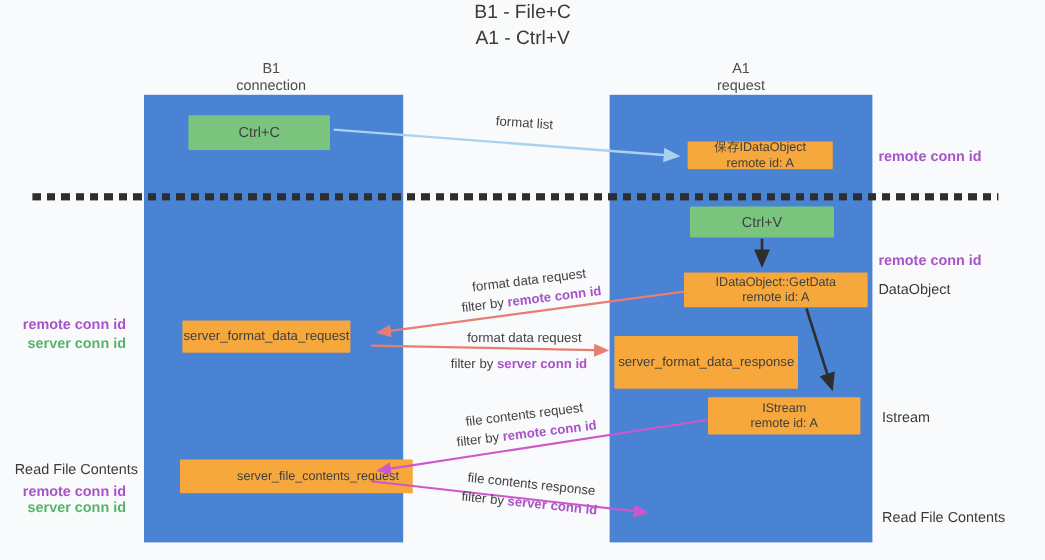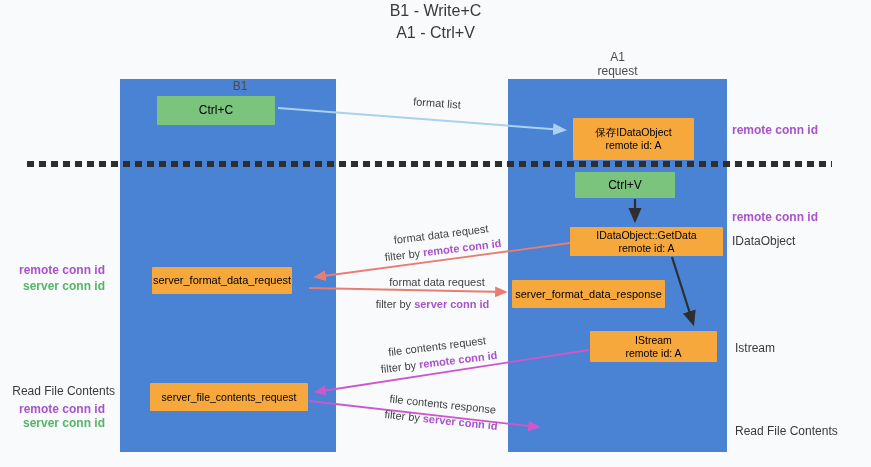--- a/index.html
+++ b/index.html
@@ -7,28 +7,28 @@
   .canvas{position:relative;width:871px;height:467px;background:#f9fafb;overflow:hidden;}
 
   .title{position:absolute;left:0;top:6;width:100%;text-align:center;font-size:16px;
          line-height:22px;color:#3a3a3a;z-index:5;}
 
   .lane-header{position:absolute;top:50px;text-align:center;font-size:12px;line-height:14px;
                color:#4c4c4c;z-index:5;}
   .lane{position:absolute;top:79px;height:373px;background:#4a82d4;z-index:1;}
   .lane-b1{left:120px;width:216px;}
   .lane-a1{left:508px;width:219px;}
-  .hdr-b1{left:132px;width:216px;margin-top:29px;}
+  .hdr-b1{left:118px;width:216px;}
   .hdr-a1{left:508px;width:219px;}
 
   .dashed-line{position:absolute;left:27px;top:161px;width:805px;height:6px;z-index:3;
     background:repeating-linear-gradient(90deg,#2e2e2e 0 7px,transparent 7px 12px);}
 
   .node{position:absolute;display:flex;flex-direction:column;align-items:center;
-        justify-content:center;color:#000000;font-size:11px;line-height:13px;text-align:center;
+        justify-content:center;color:#404040;font-size:11px;line-height:13px;text-align:center;
         border-radius:1px;z-index:2;}
   .node.green{background:#7bc47e;font-size:12px;}
   .node.orange{background:#f6a83c;}
   .node.small{font-size:10.5px;}
 
   .flow-label{position:absolute;z-index:4;color:#424242;font-size:11px;text-align:center;}
   .flow-label .kw-purple{color:#a953c9;font-weight:bold;}
   .flow-label .fb{margin-right:3px;}
   .tilt-up{transform:rotate(-7deg);}
   .tilt-dn{transform:rotate(6deg);}
@@ -42,69 +42,70 @@
   .left-align-r{text-align:right;}
 
   svg.arrows{position:absolute;left:0;top:0;z-index:3;pointer-events:none;}
 </style>
 </head>
 <body>
 
 <div class="canvas">
 
   <div class="title">
-    <div>B1 - Write+C</div>
+    <div>B1 - File+C</div>
     <div>A1 - Ctrl+V</div>
   </div>
 
   <div class="lane-header hdr-b1">
     <div>B1</div>
+    <div>connection</div>
   </div>
   <div class="lane-header hdr-a1">
     <div>A1</div>
     <div>request</div>
   </div>
 
   <div class="lane lane-b1"></div>
   <div class="lane lane-a1"></div>
 
   <div class="dashed-line"></div>
 
   <div class="node green" style="left:157px;top:96px;width:118px;height:29px;">
     <div>Ctrl+C</div>
   </div>
 
-  <div class="node orange small" style="left:573px;top:118px;width:121px;height:42px;">
+  <div class="node orange small" style="left:573px;top:118px;width:121px;height:23px;">
     <div>保存IDataObject</div>
     <div>remote id: A</div>
   </div>
 
-  <div class="node green" style="left:575px;top:172px;width:100px;height:26px;">
+  <div class="node green" style="left:575px;top:172px;width:120px;height:26px;">
     <div>Ctrl+V</div>
   </div>
 
   <div class="node orange small" style="left:570px;top:227px;width:153px;height:29px;">
     <div>IDataObject::GetData</div>
     <div>remote id: A</div>
   </div>
 
   <div class="node orange" style="left:152px;top:267px;width:140px;height:27px;">
     <div>server_format_data_request</div>
   </div>
 
-  <div class="node orange" style="left:512px;top:280px;width:153px;height:28px;">
+  <div class="node orange" style="left:512px;top:280px;width:153px;height:44px;">
     <div>server_format_data_response</div>
   </div>
 
   <div class="node orange small" style="left:590px;top:331px;width:127px;height:31px;">
     <div>IStream</div>
     <div>remote id: A</div>
   </div>
 
-  <div class="node orange small" style="left:150px;top:383px;width:158px;height:28px;">
+  <div class="node orange small" style="left:150px;top:383px;width:158px;height:28px;padding-left:36px;">
     <div>server_file_contents_request</div>
   </div>
 
 
   <div class="flow-label tilt-sm" style="left:392px;top:97px;width:90px;">
     <span>format list</span>
   </div>
 
   <div class="flow-label tilt-up two-line" style="left:372px;top:226px;width:140px;">
     <div>format data request</div>
@@ -129,21 +130,21 @@
 
   <div class="flow-label tilt-dn two-line" style="left:372px;top:396px;width:140px;">
     <div>file contents response</div>
     <div>
       <span class="fb">filter by</span><span class="kw-purple">server conn id</span>
     </div>
   </div>
 
   <div class="side-label purple" style="left:732px;top:123px;">remote conn id</div>
   <div class="side-label purple" style="left:732px;top:210px;">remote conn id</div>
-  <div class="side-label dark" style="left:732px;top:234px;">IDataObject</div>
+  <div class="side-label dark" style="left:732px;top:234px;">DataObject</div>
   <div class="side-label dark" style="left:735px;top:341px;">Istream</div>
   <div class="side-label dark" style="left:735px;top:424px;">Read File Contents</div>
 
   <div class="side-label purple left-align-r" style="left:10px;top:263px;width:95px;">remote conn id</div>
   <div class="side-label green left-align-r" style="left:10px;top:279px;width:95px;">server conn id</div>
   <div class="side-label dark left-align-r" style="left:5px;top:384px;width:110px;">Read File Contents</div>
   <div class="side-label purple left-align-r" style="left:10px;top:402px;width:95px;">remote conn id</div>
   <div class="side-label green left-align-r" style="left:10px;top:416px;width:95px;">server conn id</div>
 
   <svg class="arrows" width="871" height="467" viewBox="0 0 871 467">

